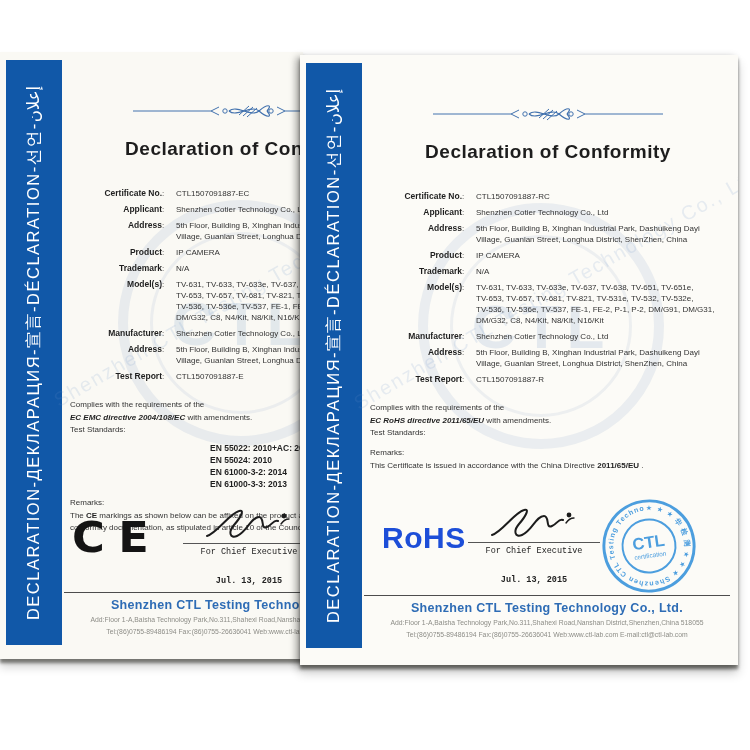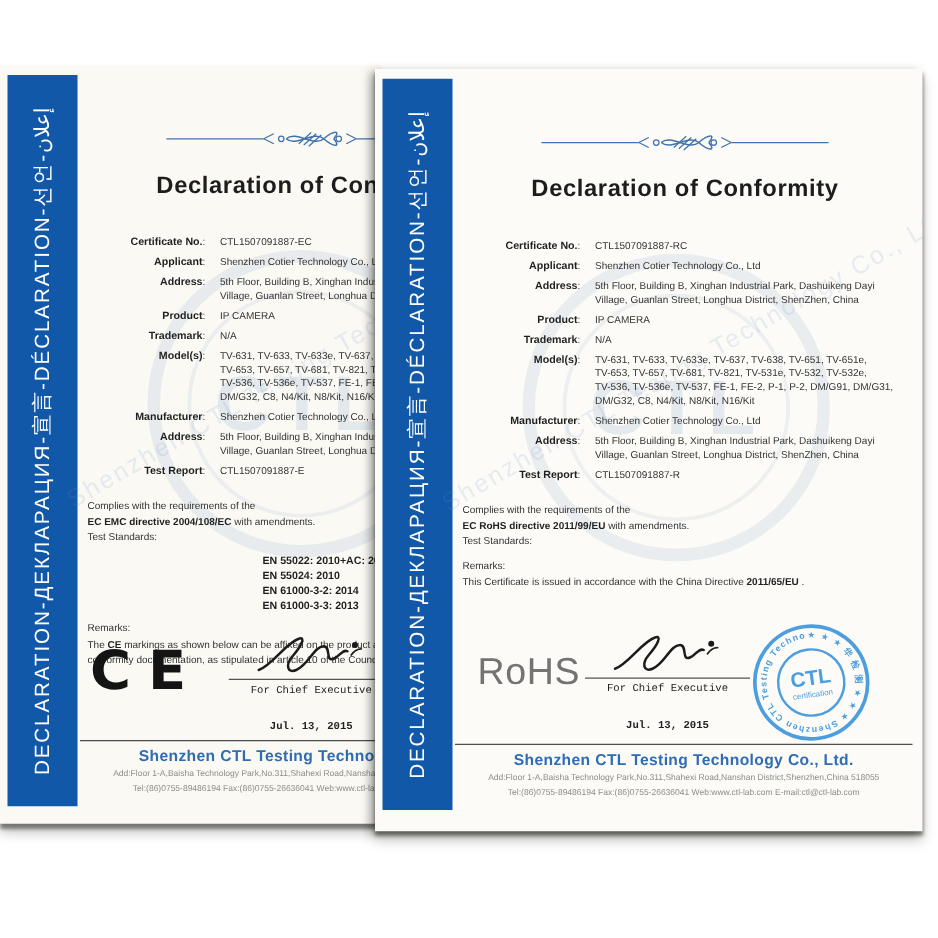--- a/index.html
+++ b/index.html
@@ -59,38 +59,38 @@
     margin:18px 0 0 0;text-align:center;
     font-size:19px;font-weight:bold;letter-spacing:.5px;color:#1d1d1d;
   }
   .fields{margin-top:28px;font-size:8px;}
   .frow{display:flex;margin-bottom:5px;line-height:11px;}
   .flabel{width:92px;flex:none;font-weight:bold;font-size:8.5px;color:#1f1f1f;text-align:right;}
   .fcolon{width:14px;flex:none;color:#444;}
   .fvalue{flex:1;white-space:pre-line;color:#333;}
   .complies{margin-top:17px;font-size:8px;line-height:12.5px;}
   .complies p{margin:0;}
-  .complies b{color:#1f1f1f;}
+  .complies b{color:#1f1f1f;font-style:italic;}
   .standards{
     margin:5px 0 0 140px;font-size:8.5px;font-weight:bold;
     white-space:pre-line;line-height:12px;color:#1f1f1f;
   }
   .remarks-label{margin:8px 0 0 0;font-size:8px;}
   .remarks{margin:3px 0 0 0;font-size:8px;line-height:12.5px;}
   .remarks b{color:#1f1f1f;}
   
   .mark-ce{
     position:absolute;left:72px;top:460px;
     font-family:"DejaVu Sans",sans-serif;
     font-size:43px;font-weight:800;letter-spacing:13px;color:#141414;
     transform:scaleX(1.04);transform-origin:left;
   }
   .mark-rohs{
     position:absolute;left:82px;top:466px;
-    font-size:30px;font-weight:400;letter-spacing:.5px;color:#737373;
+    font-size:30px;font-weight:700;letter-spacing:.5px;color:#1d4ed8;
   }
   .sig{position:absolute;width:132px;text-align:center;font-family:Liberation Mono, monospace;}
   .cert-left .sig{left:183px;top:452px;}
   .cert-right .sig{left:168px;top:448px;}
   .sig svg{display:block;margin:0 auto;}
   .sig-line{border-top:1px solid #555;margin-top:-5px;}
   .sig-caption{font-size:8.5px;color:#222;margin-top:3px;}
   .sig-date{font-size:8.5px;color:#222;margin-top:19px;font-weight:bold;}
   .stamp{position:absolute;right:40px;top:442px;width:98px;height:98px;opacity:.93;}
   
@@ -292,21 +292,21 @@
           </div>
         <div class="frow">
             <span class="flabel">Test Report</span>
             <span class="fcolon">:</span>
             <span class="fvalue">CTL1507091887-R</span>
           </div>
       </div>
 
       <div class="complies">
         <p>Complies with the requirements of the</p>
-        <p><b>EC RoHS directive 2011/99/EU</b><span> with amendments.</span></p>
+        <p><b>EC RoHS directive 2011/65/EU</b><span> with amendments.</span></p>
         <p>Test Standards:</p>
       </div>
       <p class="remarks-label">Remarks:</p>
       <p class="remarks"><span>This Certificate is issued in accordance with the China Directive </span><b>2011/65/EU</b><span> .</span></p>
     </div>
 
     <div class="mark-rohs">RoHS</div>
 
     <div class="sig">
       <svg width="92" height="44" viewBox="0 0 92 44">

